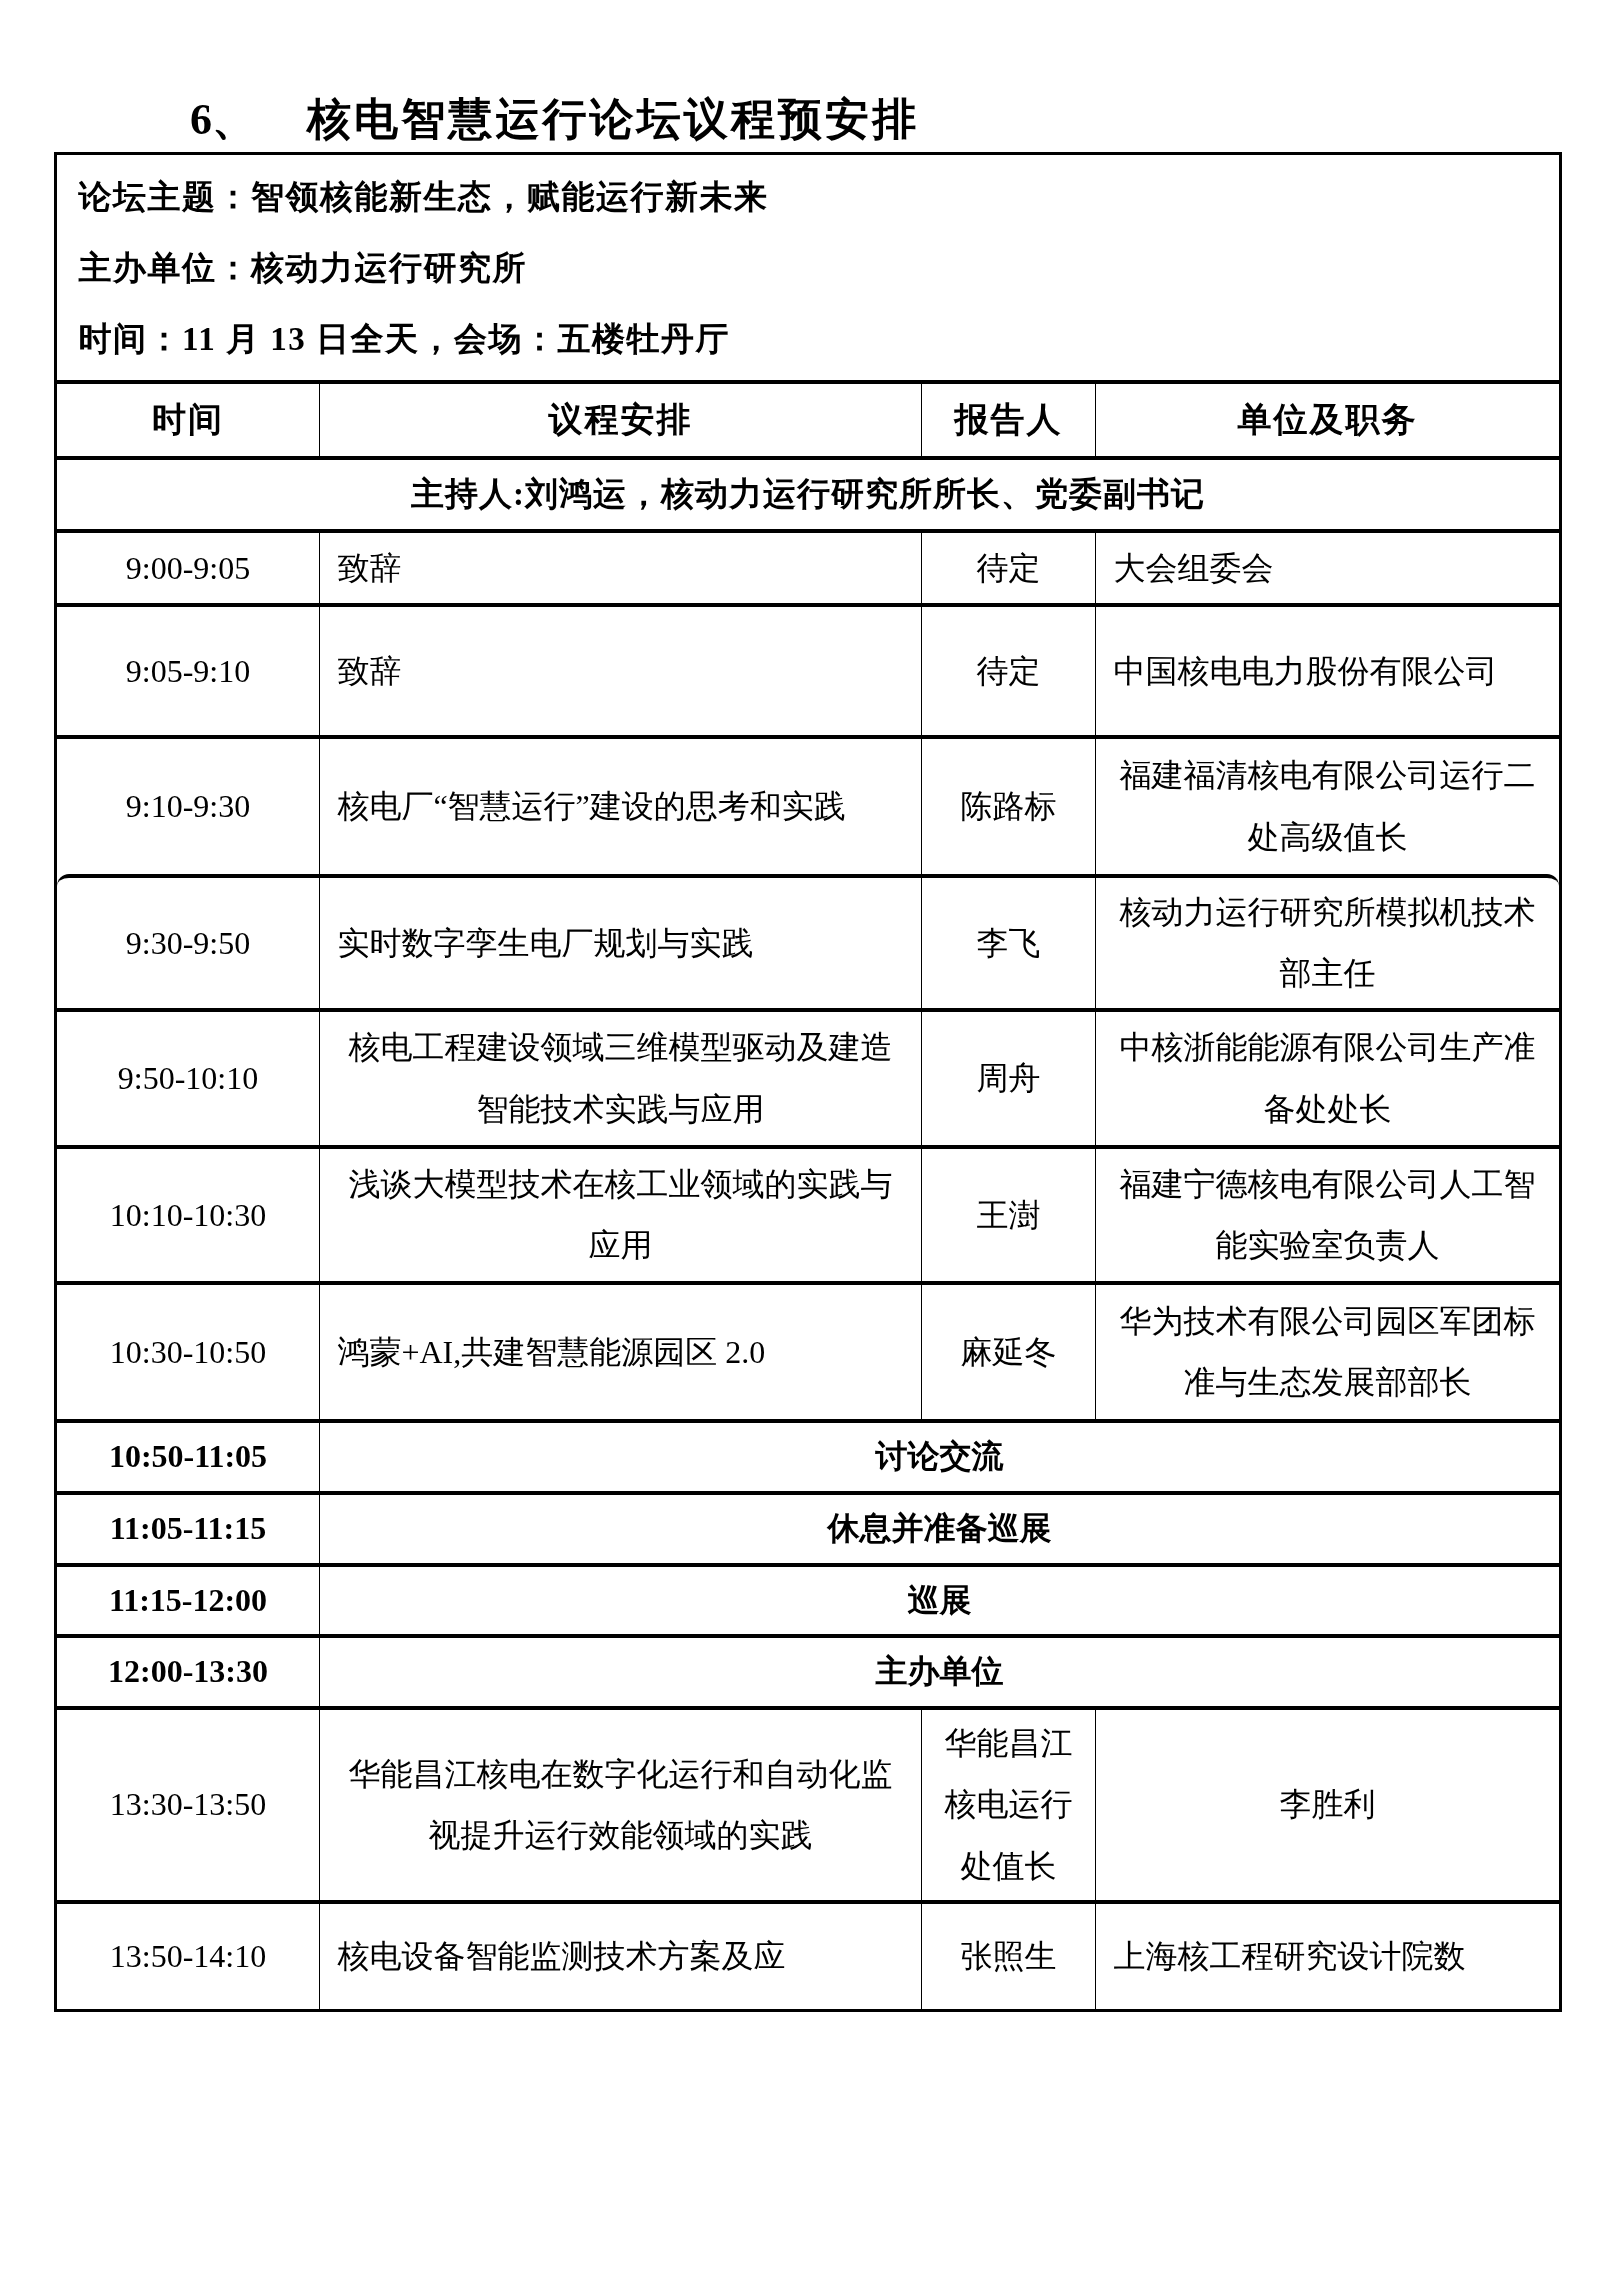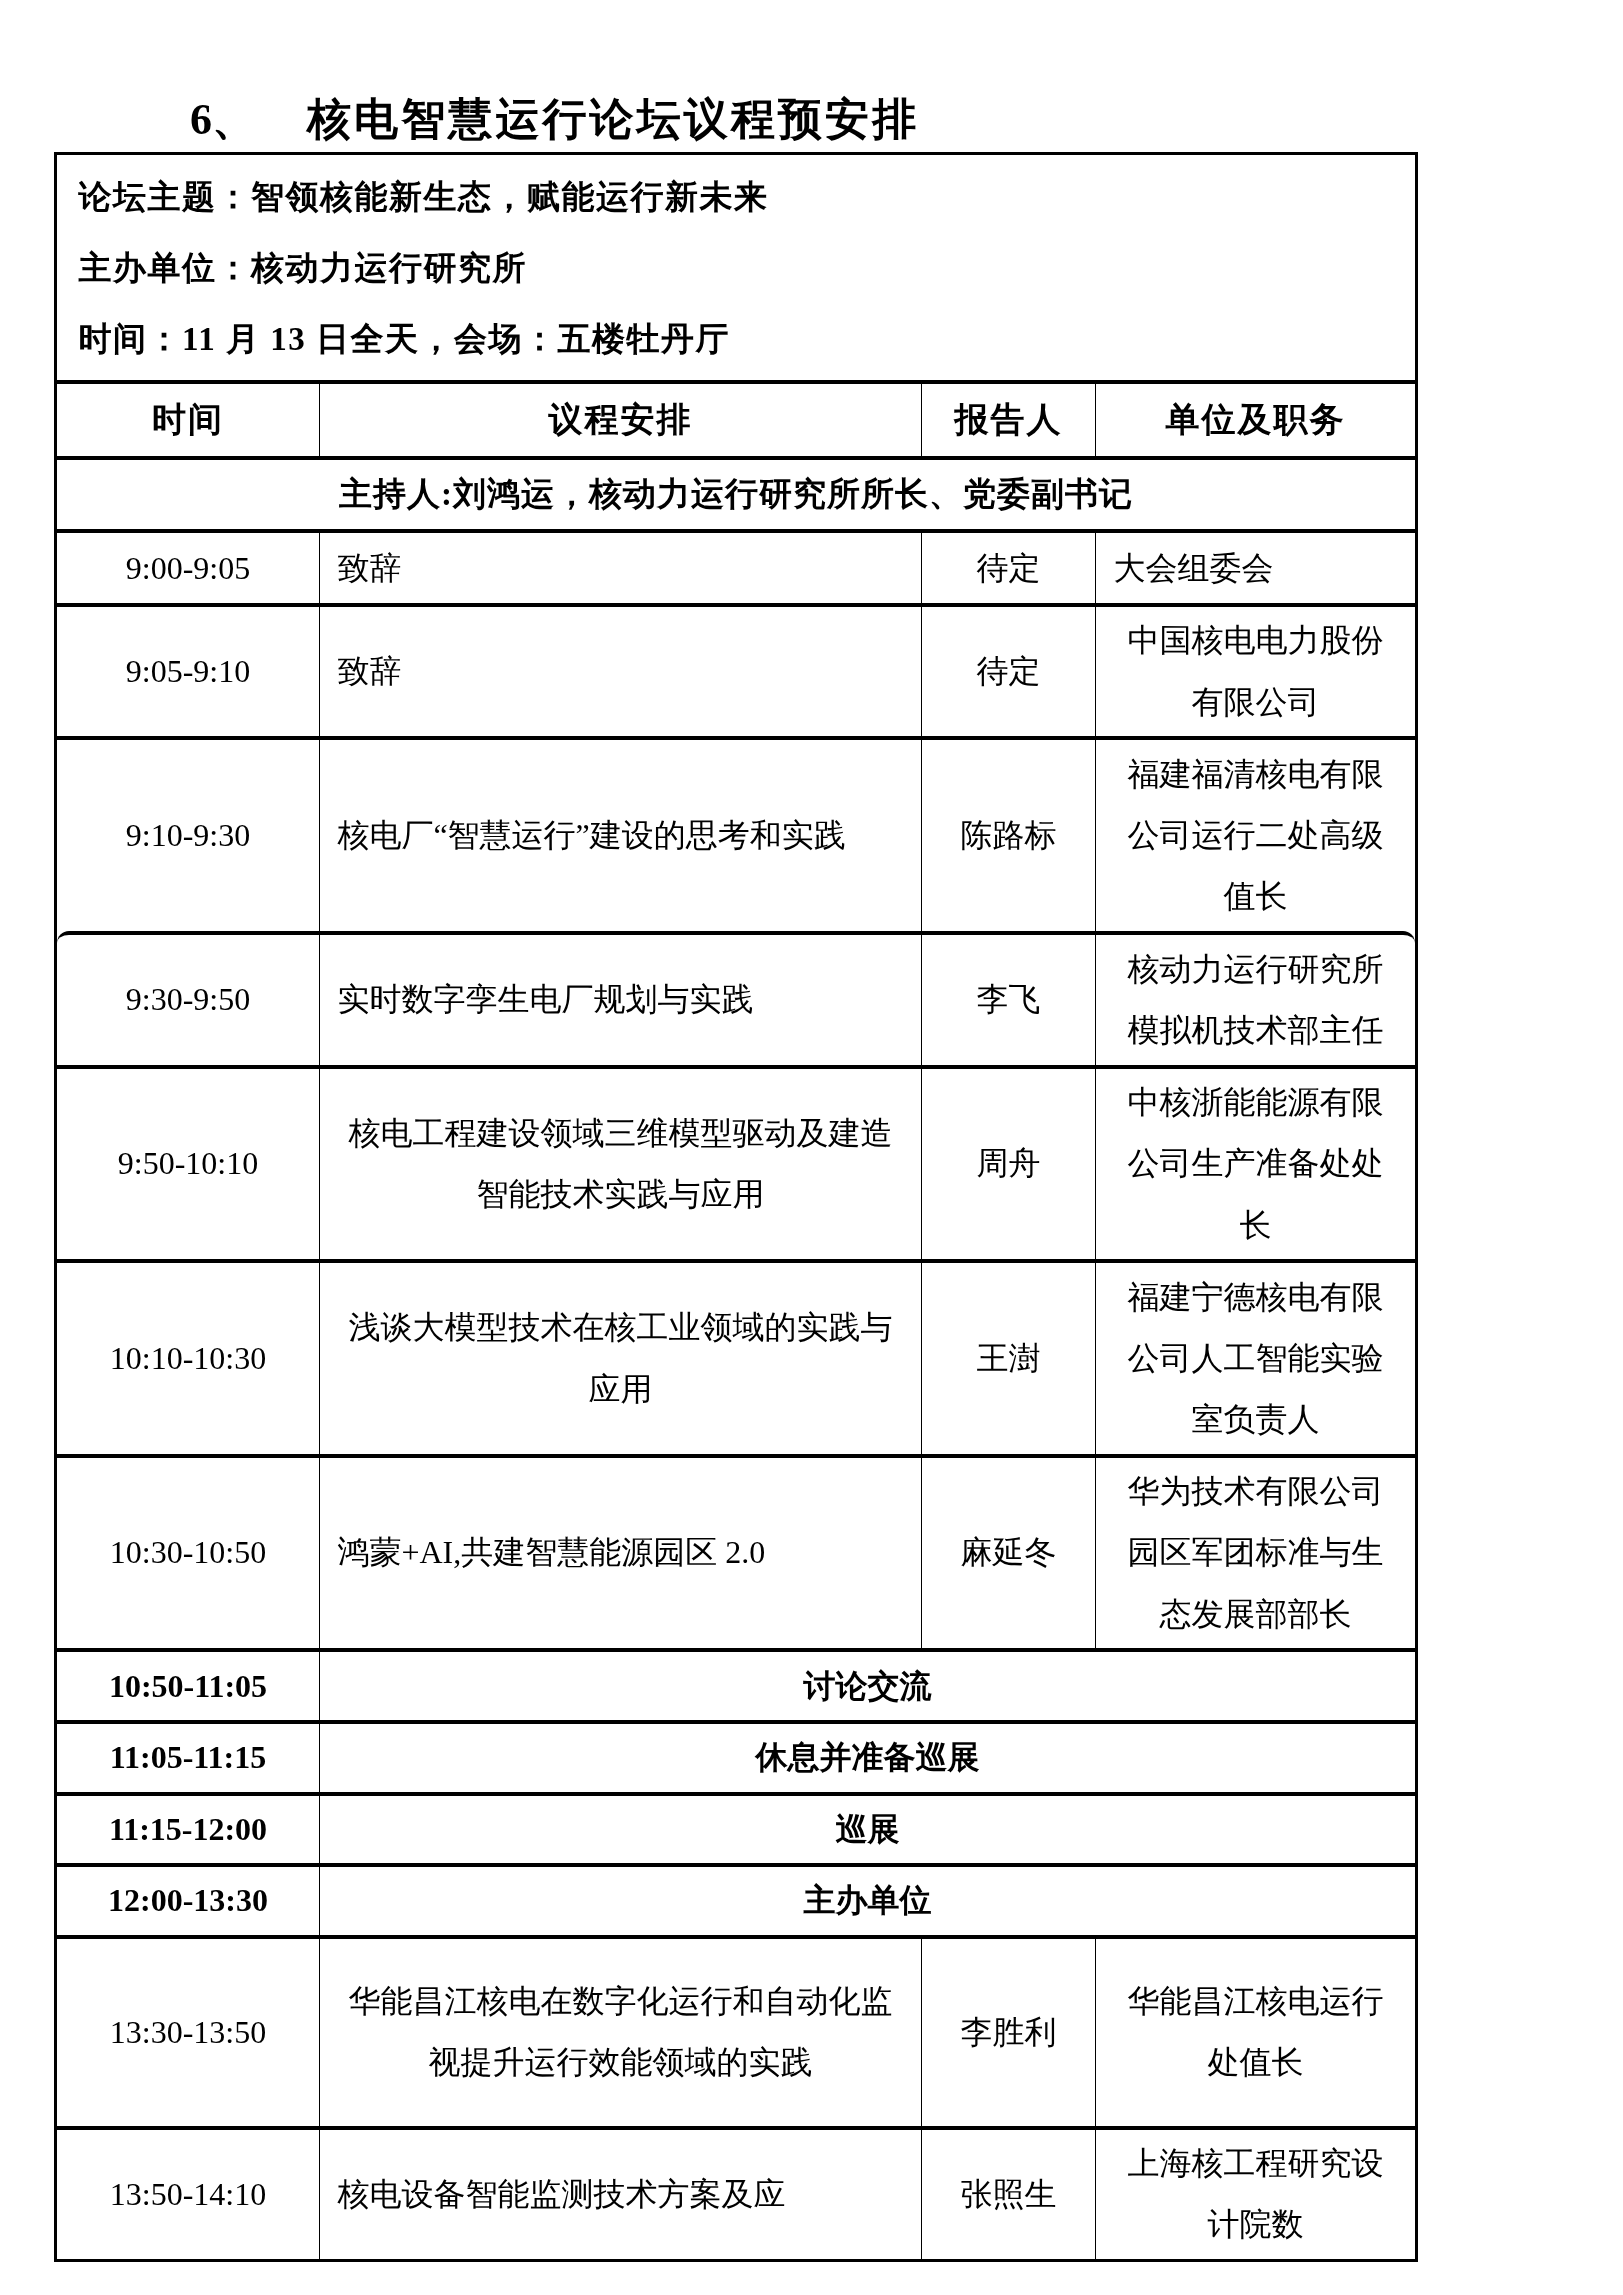--- a/index.html
+++ b/index.html
@@ -23,21 +23,21 @@
     font-size: 44px;
     font-weight: bold;
     line-height: 1.25;
     white-space: nowrap;
   }
   .title .num { display: inline-block; }
   .title .txt { display: inline-block; margin-left: 40px; letter-spacing: 3.1px; }
 
   .agenda-table {
     margin-left: 54px;
-    width: 1364px;
+    width: 1508px;
     border: 3.1px solid #000;
     box-sizing: border-box;
   }
 
   
   .info-block { padding: 7.2px 21.5px 5.1px 21.5px; }
   .info-block p {
     margin: 0;
     font-size: 33px;
     font-weight: bold;
@@ -172,22 +172,22 @@
           <div class="cell center bold">11:15-12:00</div>
           <div class="cell center bold">巡展</div>
         </div>
         <div class="row body merged" style="min-height: 63px;">
           <div class="cell center bold">12:00-13:30</div>
           <div class="cell center bold">主办单位</div>
         </div>
         <div class="row body" style="min-height: 191px;">
           <div class="cell center">13:30-13:50</div>
           <div class="cell left">华能昌江核电在数字化运行和自动化监视提升运行效能领域的实践</div>
+          <div class="cell left">华能昌江核电运行处值长</div>
           <div class="cell center">李胜利</div>
-          <div class="cell left">华能昌江核电运行处值长</div>
         </div>
         <div class="row body" style="min-height: 109px;">
           <div class="cell center">13:50-14:10</div>
           <div class="cell left">核电设备智能监测技术方案及应</div>
           <div class="cell center">张照生</div>
           <div class="cell left">上海核工程研究设计院数</div>
         </div>
       </div>
 
   </div>

